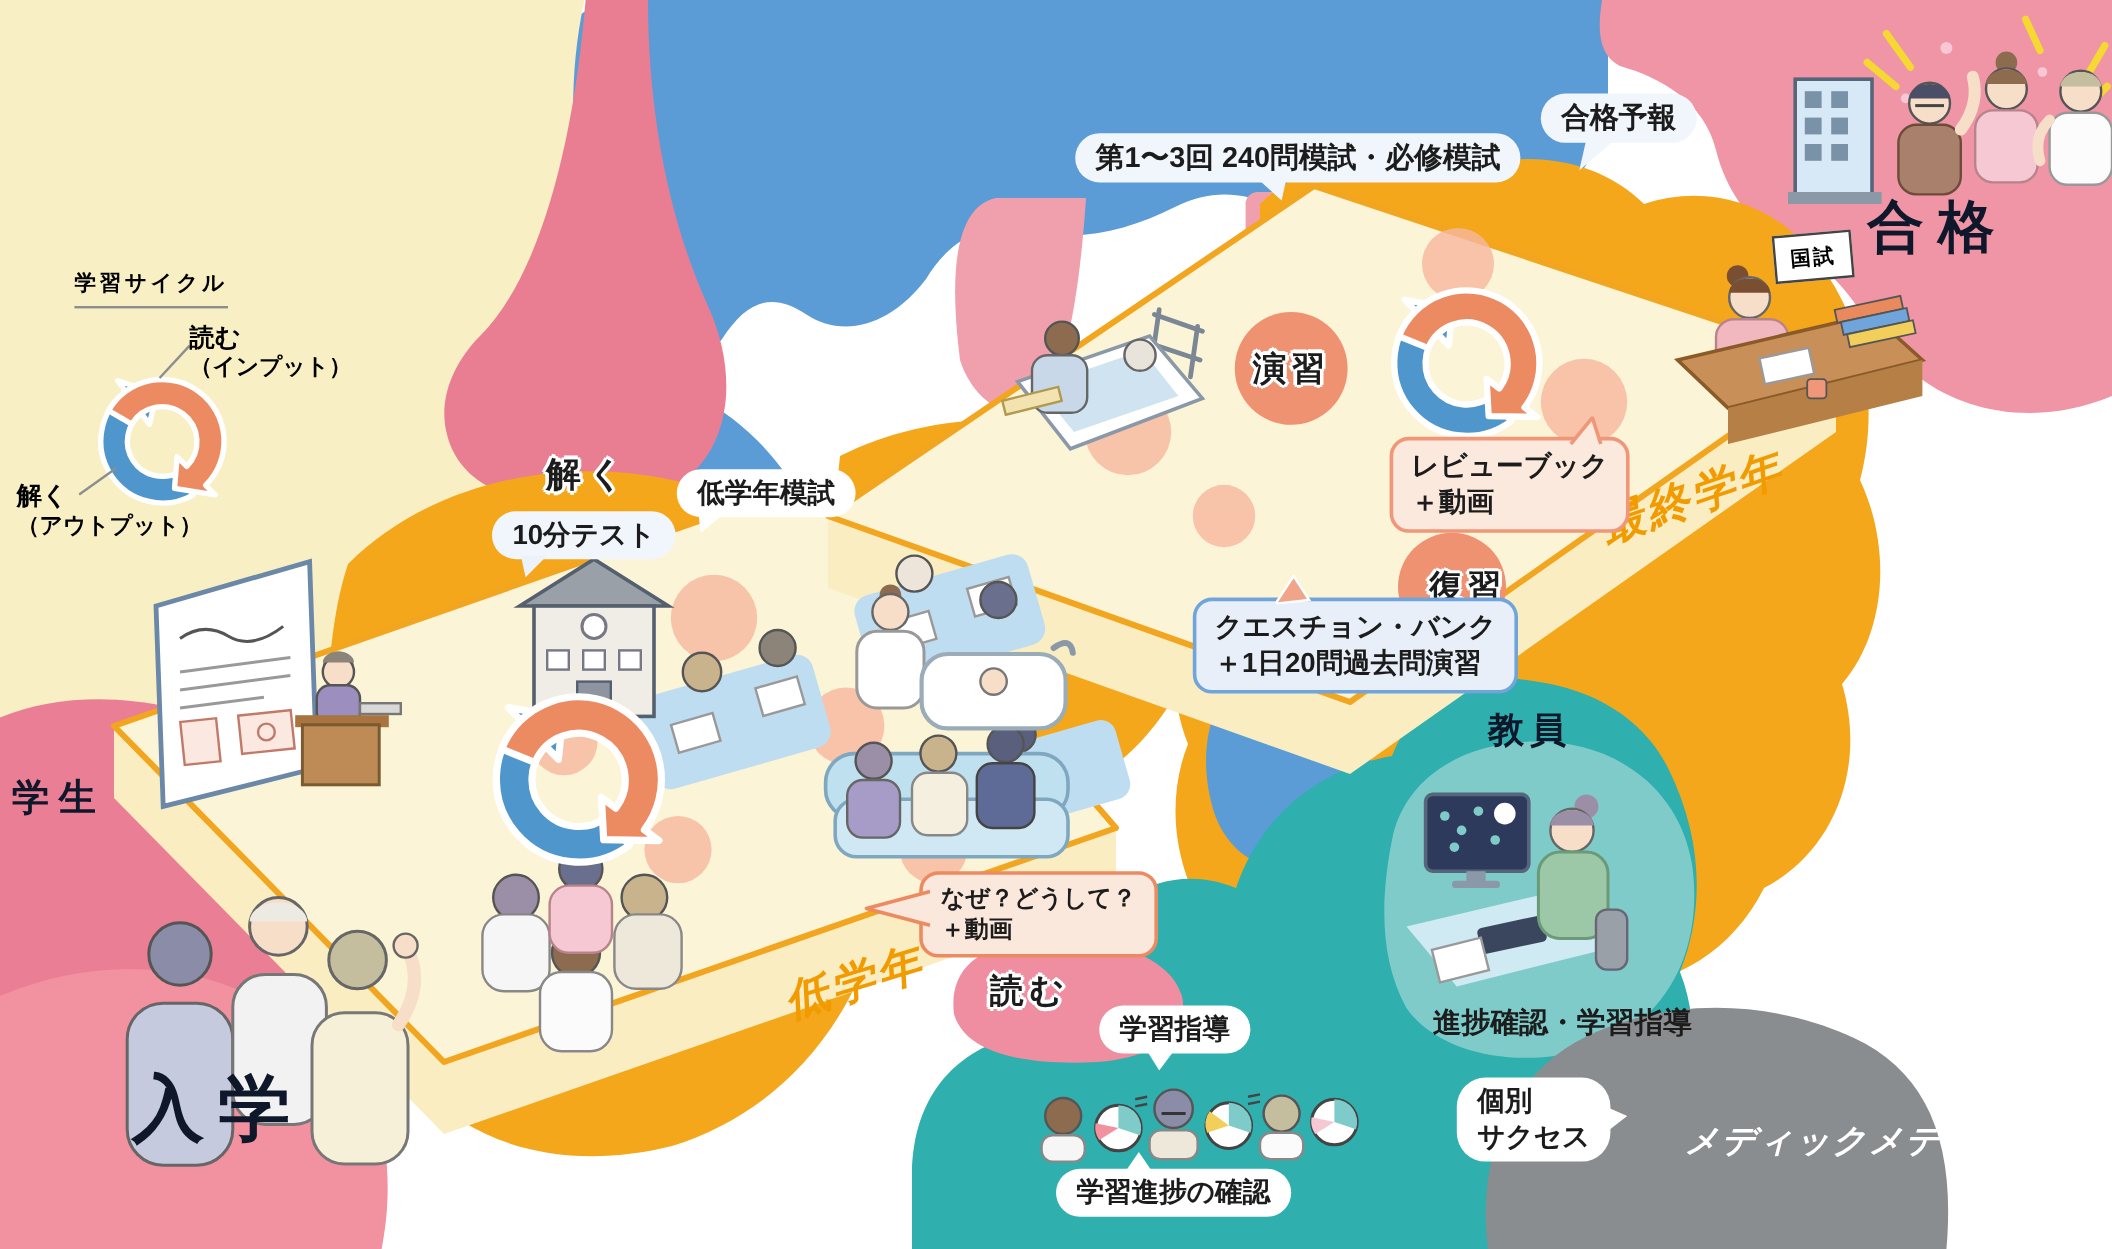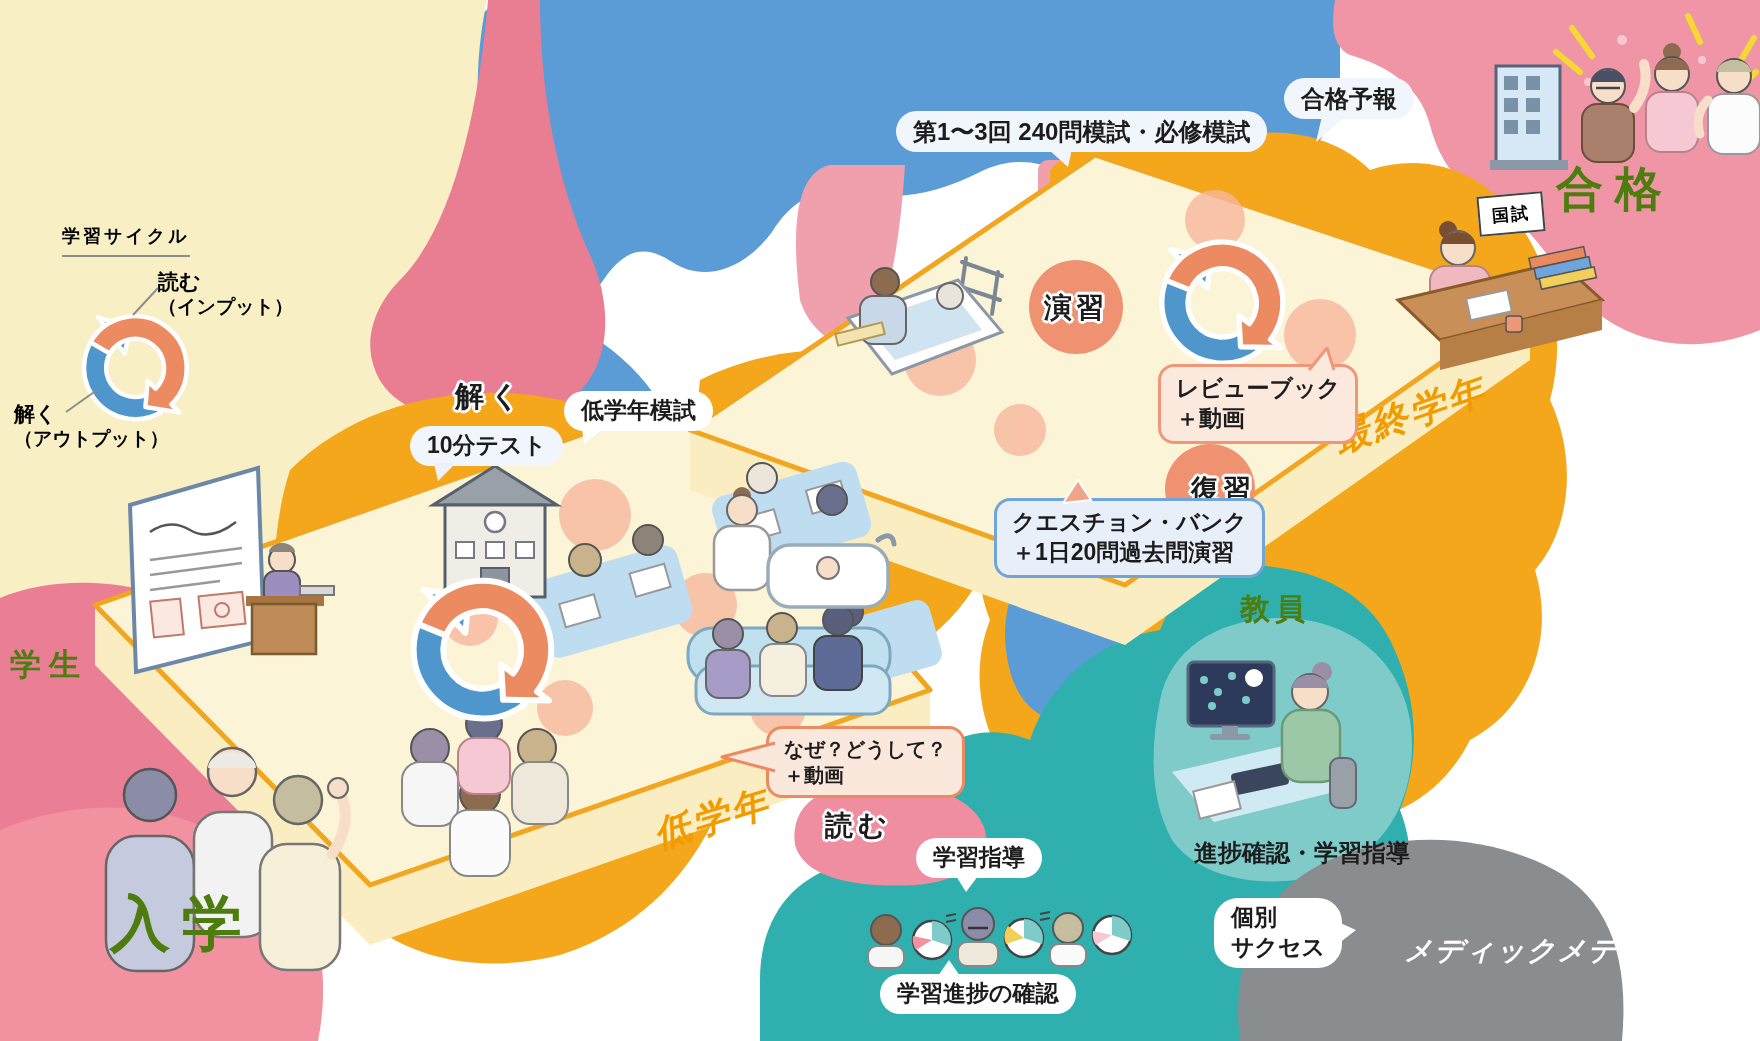--- a/index.html
+++ b/index.html
@@ -1,36 +1,36 @@
 <!DOCTYPE html>
 <html><head>
 <meta charset="utf-8">
 <style>
   html,body{margin:0;padding:0;background:#ffffff;}
   #stage{position:relative;width:1760px;height:1041px;overflow:hidden;background:#ffffff;
          font-family:"Liberation Sans","DejaVu Sans",sans-serif;}
   #scene{position:absolute;left:0;top:0;}
   .lbl{position:absolute;font-weight:bold;color:#1c1c1c;white-space:nowrap;line-height:1.25;}
-  .white{color:#4d7c0f;text-align:right;}
+  .white{color:#0f172a;text-align:right;}
   .outl{text-shadow:-2px -2px 0 #fff,2px -2px 0 #fff,-2px 2px 0 #fff,2px 2px 0 #fff,
         0 -3px 0 #fff,0 3px 0 #fff,-3px 0 0 #fff,3px 0 0 #fff;}
   .bubble{position:absolute;background:#ffffff;border-radius:24px;padding:5px 17px;
         font-weight:bold;font-size:23px;color:#1c1c1c;white-space:nowrap;line-height:1.3;}
   .tint{background:#F1F6FC;}
   .bordered{border:3px solid;border-radius:16px;padding:7px 15px;}
   .b-orange{border-color:#EC8A61;background:#FBE8DC;}
   .b-salmon{border-color:#F09679;background:#FCE9DD;}
   .b-blue{border-color:#6FA5DA;background:#E9EFF9;}
   .tail{position:absolute;}
   .grade{position:absolute;font-weight:bold;font-style:italic;color:#F29B00;
          font-size:37px;letter-spacing:3px;white-space:nowrap;}
   .legendtitle{position:absolute;left:62px;top:224px;font-size:18px;font-weight:bold;
          letter-spacing:3px;padding-bottom:7px;border-bottom:2px solid #8d8d8d;}
   .legendnote{position:absolute;font-weight:bold;font-size:21px;line-height:1.3;}
-  .legendnote .sub{font-size:19px;}
+  .legendnote .sub{font-size:19px;font-family:Liberation Mono, monospace;}
   .sign{position:absolute;left:1478px;top:194px;width:62px;height:36px;background:#fff;
         border:2px solid #444;transform:rotate(-5deg);font-size:17px;font-weight:bold;
         display:flex;align-items:center;justify-content:center;letter-spacing:2px;}
   .brand{position:absolute;left:1404px;top:932px;font-size:28px;font-weight:bold;
         font-style:italic;color:#ffffff;letter-spacing:2px;}
 </style>
 </head>
 <body>
 
 <div id="stage">

